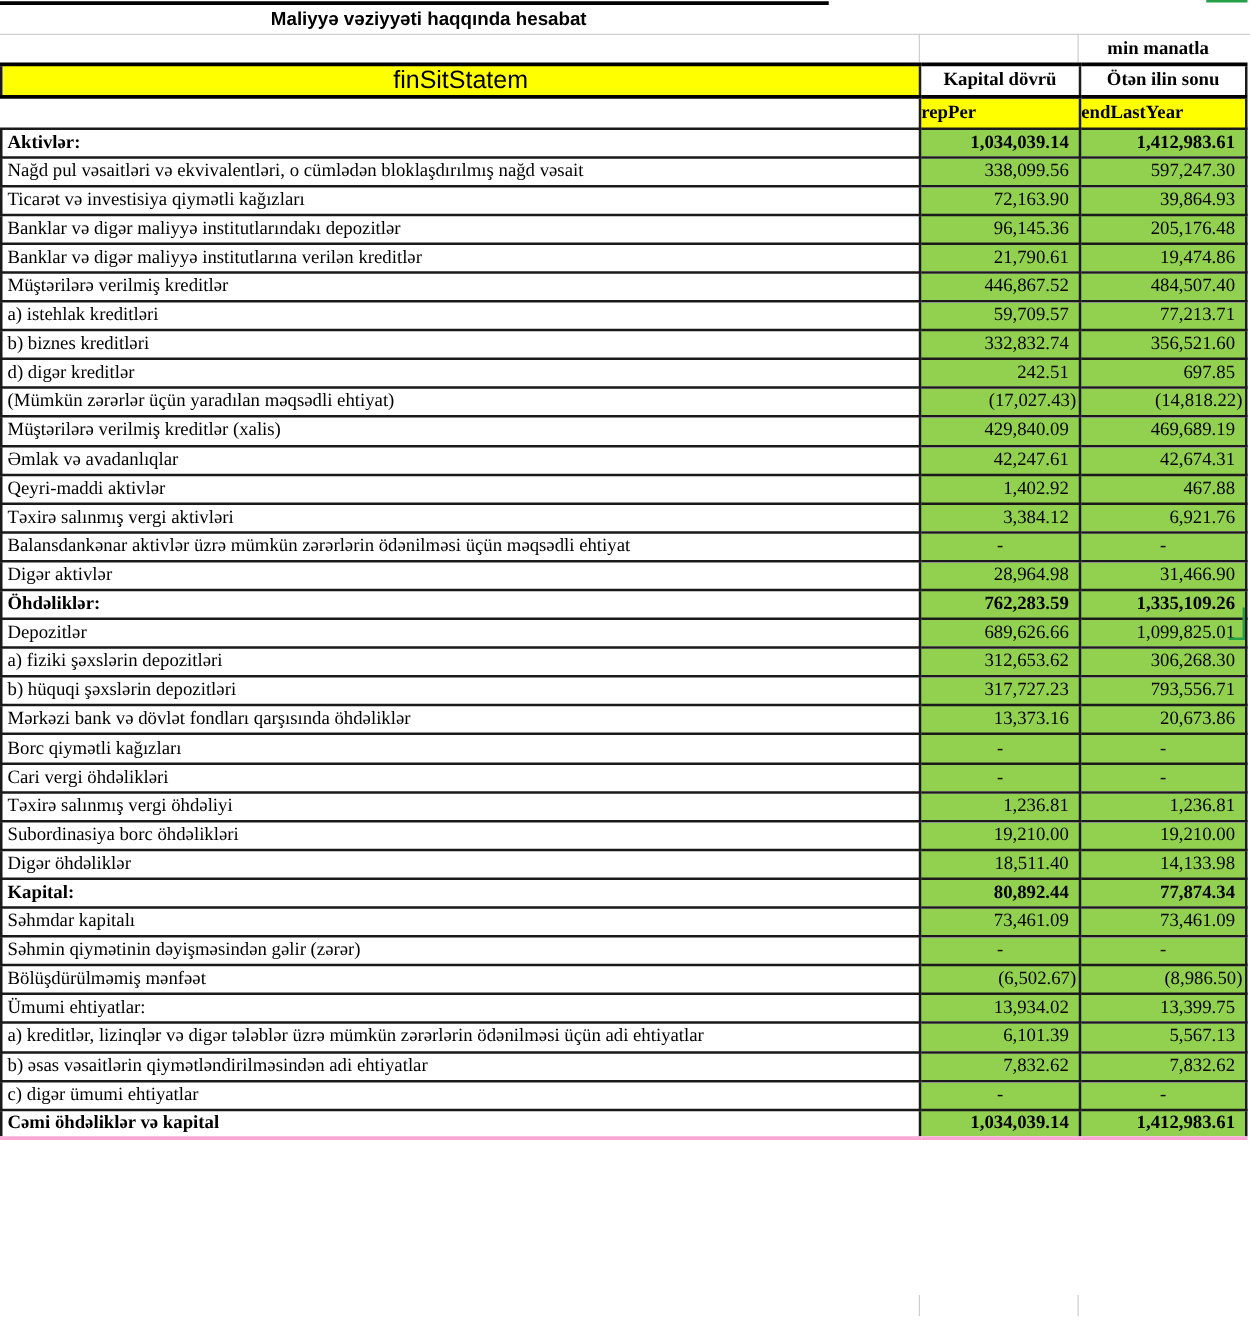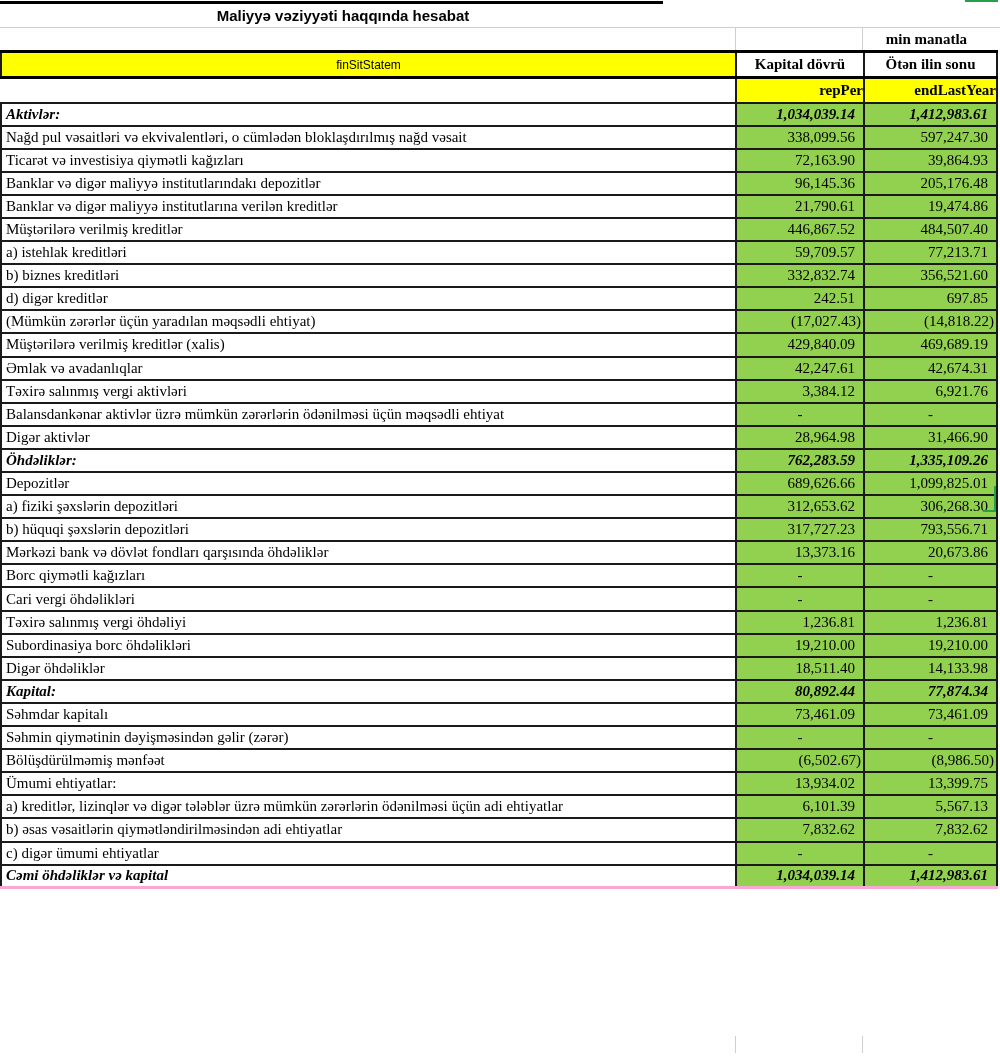--- a/index.html
+++ b/index.html
@@ -45,35 +45,35 @@
   col.c-v2{width:133px;}
 
   td{border:2px solid var(--border-dark);font-size:15px;overflow:hidden;white-space:nowrap;}
 
   tr.hdr-row td{
     border-top:3px solid #000;border-bottom:3px solid #000;
     height:26px;text-align:center;vertical-align:middle;
   }
   td.hdr-label{
     background:var(--header-yellow);
-    font-family:"Liberation Sans",sans-serif;font-size:12px;font-weight:normal;
+    font-family:"Liberation Sans",sans-serif;font-size:20px;font-weight:normal;
   }
   td.hdr-col{font-weight:bold;background:#fff;}
 
-  tr.sub-row td{height:25px;text-align:right;vertical-align:middle;}
+  tr.sub-row td{height:25px;text-align:left;vertical-align:middle;}
   td.sub-empty{background:#fff;border-left-style:hidden;}
   td.sub-col{background:var(--header-yellow);font-weight:bold;}
 
   tr.data-row td{height:23.1px;vertical-align:middle;}
   tr.data-row:last-child td{border-bottom:3px solid #f9a8d4;}
   td.lbl{background:#fff;padding-left:4px;text-align:left;}
   td.val{background:var(--cell-green);text-align:right;padding-right:8px;}
   td.val.neg{padding-right:2px;}
   td.val.dash{text-align:center;padding-right:0;}
-  .bold{font-weight:bold;font-style:italic;}
+  .bold{font-weight:bold;}
 
   
   .range-tick{position:absolute;background:var(--range-green);}
   .rt-top{left:965px;top:0;width:33px;height:2px;}
   .rt-right{left:994px;top:486px;width:2px;height:26px;}
   .rt-bottom{left:983px;top:510px;width:13px;height:2px;}
 </style>
 </head>
 <body>
 
@@ -159,20 +159,25 @@
           <td class="lbl">Müştərilərə verilmiş kreditlər (xalis)</td>
           <td class="val">429,840.09</td>
           <td class="val">469,689.19</td>
         </tr>
         <tr class="data-row">
           <td class="lbl">Əmlak və avadanlıqlar</td>
           <td class="val">42,247.61</td>
           <td class="val">42,674.31</td>
         </tr>
         <tr class="data-row">
+          <td class="lbl">Qeyri-maddi aktivlər</td>
+          <td class="val">1,402.92</td>
+          <td class="val">467.88</td>
+        </tr>
+        <tr class="data-row">
           <td class="lbl">Təxirə salınmış vergi aktivləri</td>
           <td class="val">3,384.12</td>
           <td class="val">6,921.76</td>
         </tr>
         <tr class="data-row">
           <td class="lbl">Balansdankənar aktivlər üzrə mümkün zərərlərin ödənilməsi üçün məqsədli ehtiyat</td>
           <td class="val dash">-</td>
           <td class="val dash">-</td>
         </tr>
         <tr class="data-row">

